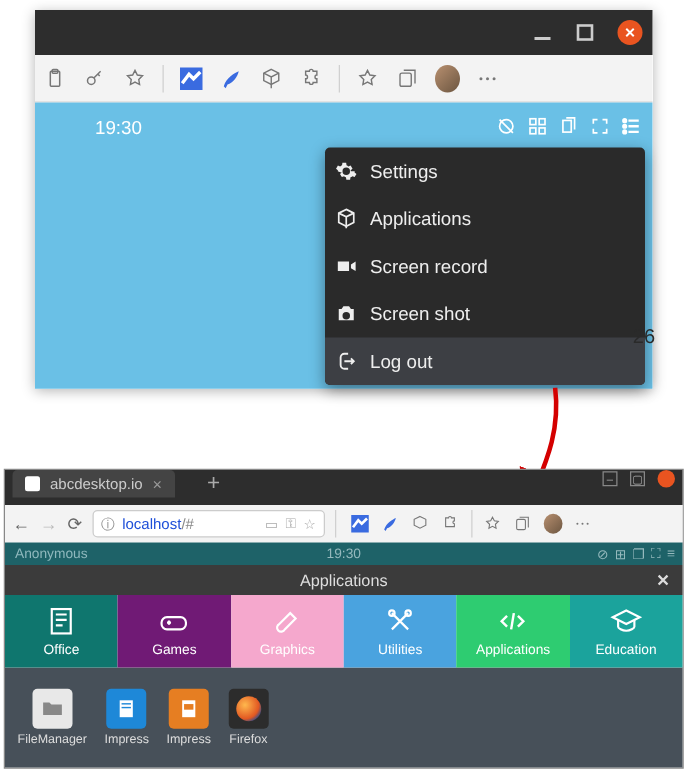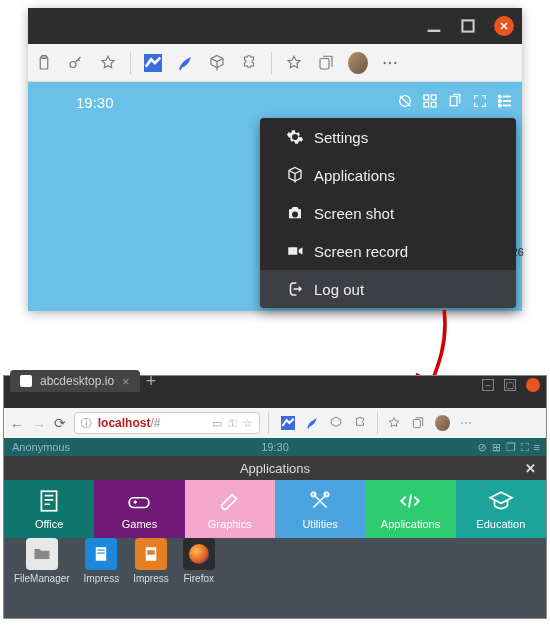--- a/index.html
+++ b/index.html
@@ -14,58 +14,58 @@
 .tb-icon{width:20px;height:20px;color:#777;display:flex;align-items:center;justify-content:center}
 .tb-icon svg{width:18px;height:18px}
 .tb-sep{width:1px;height:22px;background:#d0d0d0}
 .blue-ic{background:#3a6be0;color:#fff;width:18px;height:18px;display:flex;align-items:center;justify-content:center}
 .avatar{width:22px;height:22px;border-radius:50%;background:linear-gradient(135deg,#b89070,#6b5540)}
 .desk{background:#6ac0e6;height:229px;position:relative}
 .clock{position:absolute;left:48px;top:12px;color:#fff;font-size:15px}
 .dock-ic{position:absolute;right:8px;top:10px;display:flex;gap:7px;color:#fff}
 .dock-ic span{width:18px;height:18px;display:flex;align-items:center;justify-content:center}
 .menu{position:absolute;right:6px;top:36px;width:256px;background:#2a2a2a;border-radius:4px;overflow:hidden;box-shadow:0 4px 12px rgba(0,0,0,.4)}
-.mi{display:flex;align-items:center;gap:10px;padding:10px 26px;color:#eee;font-size:15px}
+.mi{display:flex;align-items:center;gap:10px;padding:10px 8px;color:#eee;font-size:15px}
 .mi svg{width:18px;height:18px;flex-shrink:0}
 .mi.hl{background:#3d3f44}
-.cut26{position:absolute;right:-2px;top:164px;color:#2a2a2a;font-size:11px}
+.cut26{position:absolute;right:-2px;top:179px;color:#2a2a2a;font-size:16px}
 
 .arrow{position:absolute;left:415px;top:310px;width:40px;height:100px;pointer-events:none}
 
 .s2{left:3px;top:375px;width:544px;border:1px solid #888}
-.tb2{background:#2d2d2d;height:28px;display:flex;align-items:flex-end;padding:16px 6px;gap:0}
+.tb2{background:#2d2d2d;height:28px;display:flex;align-items:flex-start;padding:0 6px;gap:20px}
 .tab{background:#444;color:#ccc;height:22px;display:flex;align-items:center;padding:0 10px;gap:8px;font-size:12px;border-radius:4px 4px 0 0}
 .tab .fav{width:12px;height:12px;background:#fff;border-radius:2px}
 .tab .x{color:#999;font-size:13px}
 .plus{color:#aaa;margin-left:6px;font-size:18px}
 .win-btns{margin-left:auto;display:flex;gap:10px;align-items:center}
 .wb{width:12px;height:12px;border:1px solid #888;color:#aaa;font-size:9px;display:flex;align-items:center;justify-content:center}
 .wb.close{background:#e95420;border:none;border-radius:50%;width:14px;height:14px}
 .addr{background:#f3f3f3;height:30px;display:flex;align-items:center;padding:0 6px;gap:8px}
 .nav-btn{color:#666;font-size:14px}
 .urlbox{flex:0 0 186px;height:22px;border:1px solid #ccc;border-radius:4px;display:flex;align-items:center;padding:0 6px;gap:6px;background:#fff;font-size:12px}
 .urlbox .lock{color:#888;font-size:11px}
-.url-strong{color:#b91c1c;font-weight:700}
+.url-strong{color:#1d4ed8;font-weight:400}
 .url-rest{color:#888}
 .url-ic{margin-left:auto;display:flex;gap:6px;color:#aaa;font-size:11px}
 .mini{display:flex;gap:9px;align-items:center;margin-left:4px}
 .mini .tb-icon{width:15px;height:15px}
 .mini .tb-icon svg{width:14px;height:14px}
 .mini .avatar{width:16px;height:16px}
 .desk2{background:#1e6268;height:18px;position:relative;font-size:11px;color:#95b9bd;display:flex;align-items:center;padding:0 8px}
 .anon{color:#8fb8bd}
 .clk2{position:absolute;left:50%;transform:translateX(-50%)}
 .dk2{position:absolute;right:6px;display:flex;gap:5px;font-size:11px}
 .appbar{background:#3b3b3b;height:24px;color:#ddd;font-size:13px;display:flex;align-items:center;justify-content:center;position:relative}
 .appbar .x{position:absolute;right:10px;font-weight:bold}
 .cats{display:flex;height:58px}
 .cat{flex:1;display:flex;flex-direction:column;align-items:center;justify-content:center;gap:4px;color:#fff;font-size:11px}
 .cat svg{width:26px;height:26px}
 .c-off{background:#0f766e}.c-gam{background:#701a75}.c-gra{background:#f5a8cd}.c-uti{background:#4aa3df}.c-dev{background:#2ecc71}.c-edu{background:#1ba39c}
-.apps{background:#475059;height:80px;display:flex;gap:14px;padding:0 10px}
+.apps{background:#475059;height:80px;display:flex;align-items:center;gap:14px;padding:0 10px}
 .app{display:flex;flex-direction:column;align-items:center;gap:3px;color:#ddd;font-size:10px}
 .app-ic{width:32px;height:32px;border-radius:4px;display:flex;align-items:center;justify-content:center}
 .fm{background:#e8e8e8}.wr{background:#1e88d8}.im{background:#e67e22}.fx{background:#2c2c2c}.cl{background:#7cb342}
 .fx-inner{width:20px;height:20px;border-radius:50%;background:radial-gradient(circle at 35% 35%,#ffb84d,#e25822 60%,#2a4b8d 80%)}
 </style>
 </head>
 <body>
 
 <div class="scene s1">
   <div class="titlebar">
@@ -203,29 +203,29 @@
       </div>
       <div class="mi">
         <svg viewBox="0 0 24 24" fill="none" stroke="currentColor" stroke-width="1.8">
             <path d="M12 2l8 4v10l-8 4-8-4V6z"></path>
             <path d="M4 6l8 4 8-4M12 10v12"></path>
           </svg>
         <span>Applications</span>
       </div>
       <div class="mi">
         <svg viewBox="0 0 24 24" fill="currentColor">
-            <path d="M4 7h3l2-3h6l2 3h3v12H4zM12 10a4 4 0 100 8 4 4 0 000-8z"></path>
-          </svg>
-        <span>Screen shot</span>
+            <path d="M3 7h12v10H3zM17 10l5-3v10l-5-3z"></path>
+          </svg>
+        <span>Screen record</span>
       </div>
       <div class="mi">
         <svg viewBox="0 0 24 24" fill="currentColor">
-            <path d="M3 7h12v10H3zM17 10l5-3v10l-5-3z"></path>
-          </svg>
-        <span>Screen record</span>
+            <path d="M4 7h3l2-3h6l2 3h3v12H4zM12 10a4 4 0 100 8 4 4 0 000-8z"></path>
+          </svg>
+        <span>Screen shot</span>
       </div>
       <div class="mi hl">
         <svg viewBox="0 0 24 24" fill="none" stroke="currentColor" stroke-width="2">
             <path d="M14 4h-4a4 4 0 00-4 4v8a4 4 0 004 4h4"></path>
             <path d="M10 12h10m-3-3l3 3-3 3"></path>
           </svg>
         <span>Log out</span>
       </div>
     </div>
     <div class="cut26">26</div>

